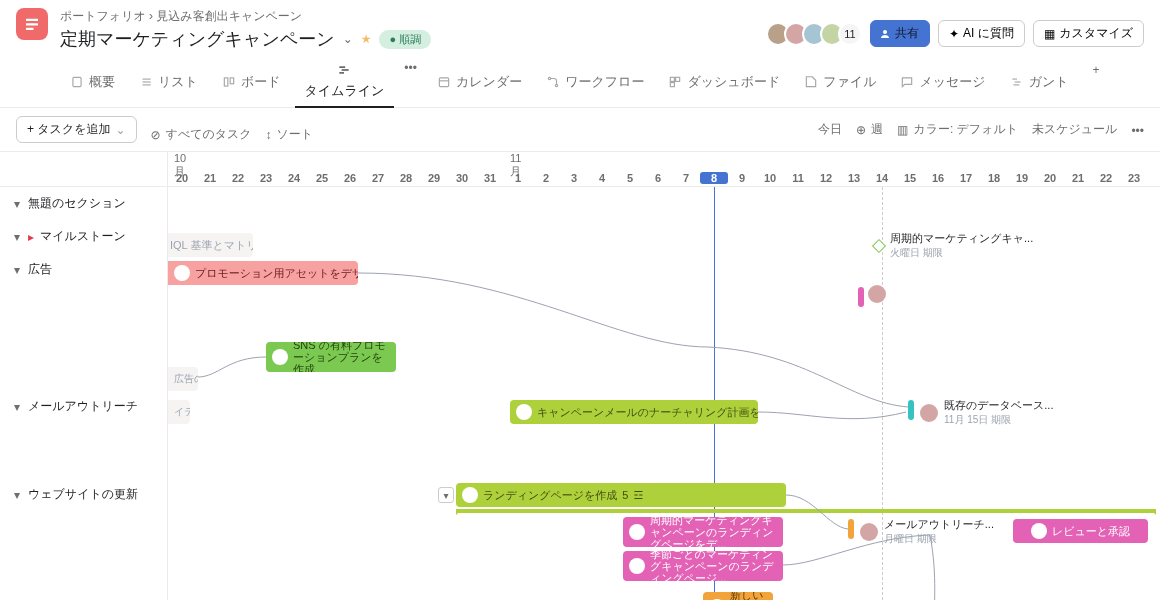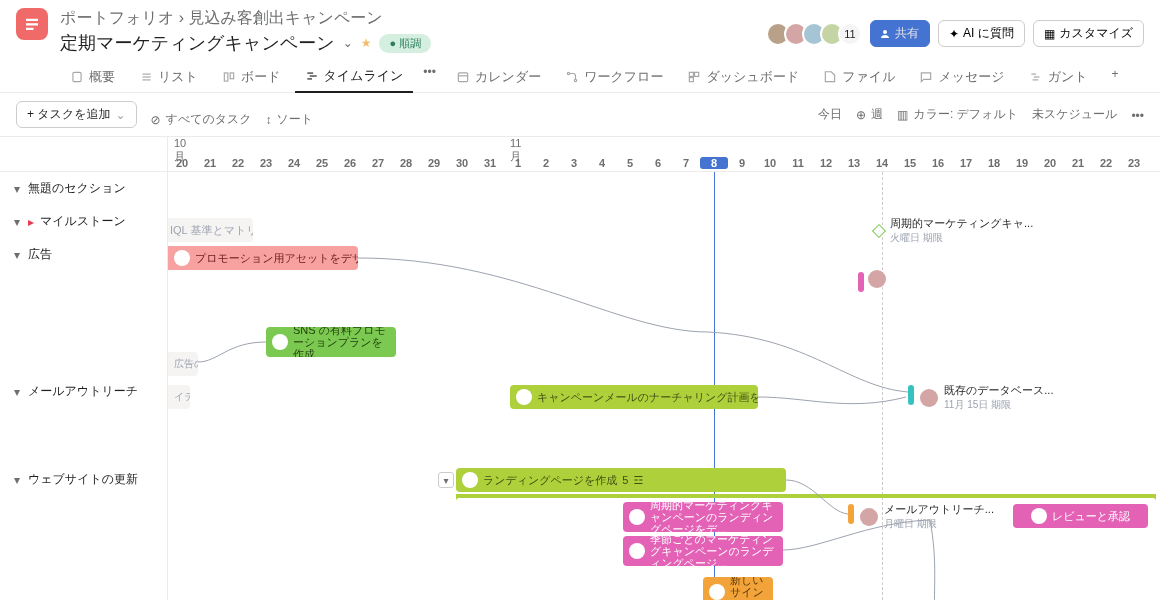--- a/index.html
+++ b/index.html
@@ -1,35 +1,35 @@
 <!DOCTYPE html>
 <html><head>
 <meta charset="utf-8">
 <style>
 * { box-sizing: border-box; margin: 0; padding: 0; }
 body { font-family: -apple-system, "Segoe UI", sans-serif; font-size: 12px; color: #1e1f21; background: #fff; width: 1160px; height: 600px; overflow: hidden; }
 .header { display: flex; align-items: flex-start; padding: 8px 16px 0; }
 .logo { width: 32px; height: 32px; background: #f06a6a; border-radius: 8px; display: flex; align-items: center; justify-content: center; margin-right: 12px; }
 .logo svg { width: 18px; height: 18px; }
 .header-main { flex: 1; }
-.breadcrumb { font-size: 16px; color: #6d6e6f; margin-bottom: 2px; }
+.breadcrumb { font-size: 12px; color: #6d6e6f; margin-bottom: 2px; }
 .title-row { display: flex; align-items: center; gap: 8px; }
 .title { font-size: 18px; font-weight: 500; }
 .chevron { color: #6d6e6f; }
 .star { color: #f1bd6c; }
 .status-pill { background: #d4efdf; color: #2e7d5b; padding: 2px 10px; border-radius: 10px; font-size: 11px; }
 .header-right { display: flex; align-items: center; gap: 8px; margin-top: 12px; }
 .avatar-group { display: flex; }
 .avatar { width: 24px; height: 24px; border-radius: 50%; background: #ddd; border: 2px solid #fff; margin-left: -6px; display: flex; align-items: center; justify-content: center; font-size: 10px; }
 .count-badge { background: #f5f5f5; font-size: 11px; }
 .btn { border: 1px solid #cfcbcb; padding: 4px 10px; border-radius: 6px; background: #fff; font-size: 12px; cursor: pointer; display: flex; align-items: center; gap: 4px; }
-.btn-primary { background: #4573d2; color: #e5e5e5; border-color: #4573d2; padding-left: 8px; }
+.btn-primary { background: #4573d2; color: #0f172a; border-color: #4573d2; padding-left: 8px; }
 .tabs { display: flex; gap: 4px; padding: 6px 16px 0 60px; border-bottom: 1px solid #edeae9; }
 .tab { display: flex; align-items: center; gap: 5px; padding: 6px 10px; cursor: pointer; font-size: 13px; color: #6d6e6f; }
-.tab.active { color: #1e1f21; border-bottom: 2px solid #1e1f21; margin-bottom: -1px; }
+.tab.active { color: #1e1f21; border-bottom: 2px solid #1e1f21; margin-bottom: -1px; flex-direction: column; }
 .tab-ico { width: 14px; height: 14px; opacity: .6; }
 .tab.active .tab-ico { opacity: 1; }
 .more-dots { color: #6d6e6f; padding: 4px 6px; cursor: pointer; }
 .plus-tab { padding: 6px 10px; color: #6d6e6f; cursor: pointer; }
 .toolbar { display: flex; align-items: center; justify-content: space-between; padding: 8px 16px; border-bottom: 1px solid #edeae9; }
 .toolbar-left, .toolbar-right { display: flex; align-items: flex-end; gap: 14px; }
 .tb-btn { display: flex; align-items: center; gap: 5px; color: #6d6e6f; cursor: pointer; font-size: 12px; }
 .btn-add { border: 1px solid #cfcbcb; padding: 4px 10px; border-radius: 6px; display: flex; align-items: center; gap: 5px; color: #1e1f21; }
 .content { display: flex; height: calc(100% - 122px); }
 .sidebar { width: 168px; flex-shrink: 0; border-right: 1px solid #edeae9; }

